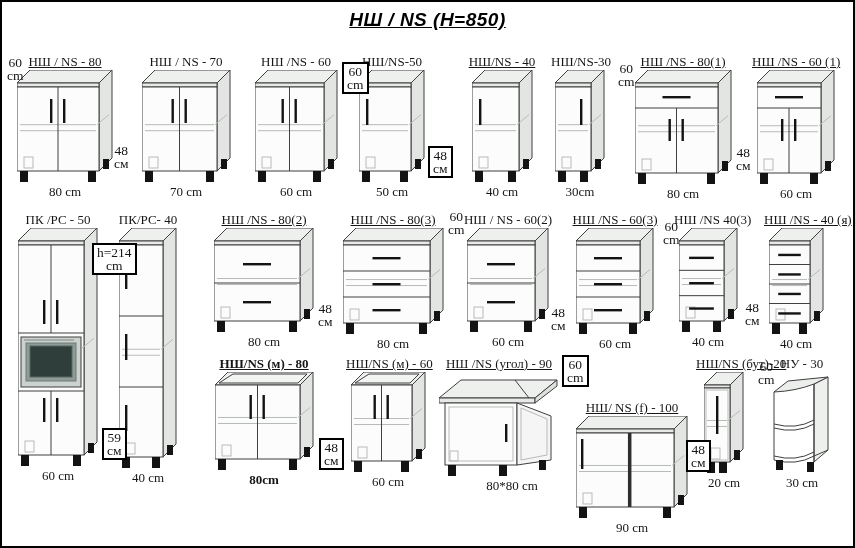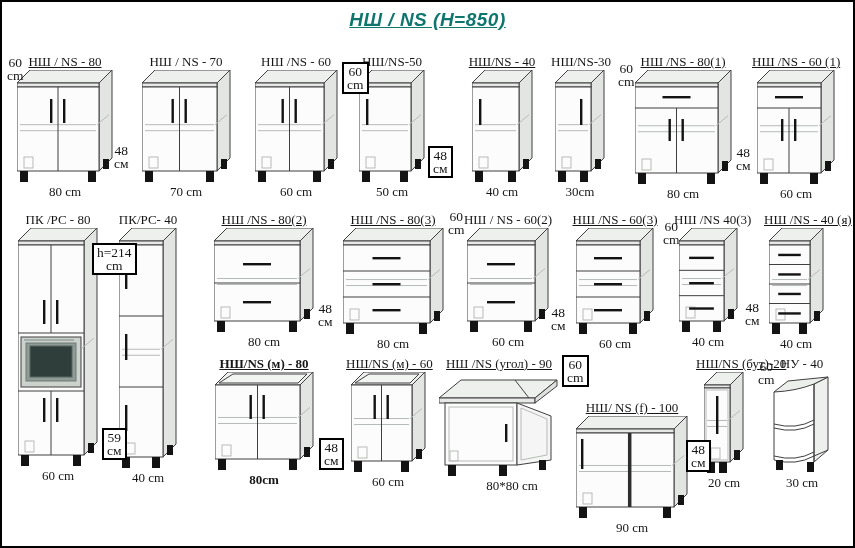--- a/index.html
+++ b/index.html
@@ -4,21 +4,21 @@
 <style>
   html,body{margin:0;padding:0;background:#fff;}
   .page{
     position:relative;width:855px;height:548px;box-sizing:border-box;
     background:#fff;border:2px solid #000;overflow:hidden;
     font-family:"Liberation Serif", serif;color:#161616;
   }
   .title{
     position:absolute;top:7px;left:0;right:0;text-align:center;
     font-family:"Liberation Sans", sans-serif;font-style:italic;font-weight:bold;
-    font-size:19px;text-decoration:underline;letter-spacing:.5px;color:#0f766e;
+    font-size:19px;text-decoration:underline;letter-spacing:.5px;color:#000000;
   }
   .cab{position:absolute;text-align:center;}
   .cab .lbl{font-size:13px;line-height:15px;height:15px;white-space:nowrap;}
   .cab .lbl.u{text-decoration:underline;}
   .cab .draw{margin-top:1px;}
   .cab .dim{font-size:13px;line-height:15px;margin-top:1px;white-space:nowrap;}
   .ann{
     position:absolute;font-size:13.5px;line-height:13px;text-align:center;
     white-space:nowrap;background:transparent;
   }
@@ -198,21 +198,21 @@
             <line x1="0" y1="38" x2="64" y2="38" stroke="#3f3f3f"></line>
             <rect x="18" y="26" width="28" height="2.4" fill="#131313"></rect>
             <line x1="32" y1="38" x2="32" y2="103" stroke="#3f3f3f"></line>
             <rect x="24" y="49" width="2.4" height="22" fill="#131313"></rect>
             <rect x="37" y="49" width="2.4" height="22" fill="#131313"></rect>
           </svg>
         </div>
         <div class="dim">60 cm</div>
       </div>
       <div class="cab" style="left: 10px; top: 210px; width: 92px;">
-        <div class="lbl">ПК /РС - 80</div>
+        <div class="lbl">ПК /РС - 50</div>
         <div class="draw">
           <svg width="80" height="239" viewBox="0 0 80 239" xmlns="http://www.w3.org/2000/svg" style="display:block;margin:0 auto" stroke-width="1">
             <polygon points="0,13 66,13 79,0 13,0" fill="#eef0ee" stroke="#3f3f3f"></polygon>
             <polygon points="66,13 79,0 79,214 66,227" fill="#e3e5e3" stroke="#3f3f3f"></polygon>
             <rect x="0" y="13" width="66" height="4" fill="#e7e9e7" stroke="#3f3f3f"></rect>
             <rect x="0" y="17" width="66" height="210" fill="#fcfcfc" stroke="#3f3f3f"></rect>
             <line x1="3" y1="126.2" x2="63" y2="126.2" stroke="#b7bbb7"></line>
             <line x1="3" y1="120.2" x2="63" y2="120.2" stroke="#b7bbb7"></line>
             <line x1="64" y1="120.2" x2="76" y2="110.2" stroke="#b7bbb7"></line>
             <rect x="7" y="213" width="9" height="11" fill="none" stroke="#b7bbb7"></rect>
@@ -502,21 +502,21 @@
             <rect x="3" y="90" width="8" height="11" fill="#131313"></rect>
             <rect x="15" y="90" width="8" height="11" fill="#131313"></rect>
             <rect x="30" y="78" width="6" height="10" fill="#131313"></rect>
             <rect x="2" y="18" width="22" height="70" fill="none" stroke="#b7bbb7"></rect>
             <rect x="12" y="24" width="2.4" height="38" fill="#131313"></rect>
           </svg>
         </div>
         <div class="dim">20 cm</div>
       </div>
       <div class="cab" style="left: 766px; top: 354px; width: 68px;">
-        <div class="lbl">НУ - 40</div>
+        <div class="lbl">НУ - 30</div>
         <div class="draw">
           <svg width="64" height="102" viewBox="0 0 64 102" xmlns="http://www.w3.org/2000/svg" style="display:block;margin:0 auto" stroke-width="1">
             <polygon points="44,12 58,5 58,78 44,90" fill="#eef0ee" stroke="#3f3f3f"></polygon>
             <path d="M4,20 Q26,19 44,12 L58,5 L18,9 Z" fill="#eceeec" stroke="#3f3f3f"></path>
             <line x1="4" y1="20" x2="4" y2="88" stroke="#3f3f3f"></line>
             <path d="M4,52 Q26,58 44,48" stroke="#3f3f3f" fill="none"></path>
             <path d="M4,56 Q26,62 44,52" stroke="#3f3f3f" fill="none"></path>
             <path d="M4,84 Q26,90 44,80" stroke="#3f3f3f" fill="none"></path>
             <path d="M4,88 Q26,94 44,84 L58,78" stroke="#3f3f3f" fill="none"></path>
             <line x1="44" y1="12" x2="44" y2="90" stroke="#3f3f3f"></line>

